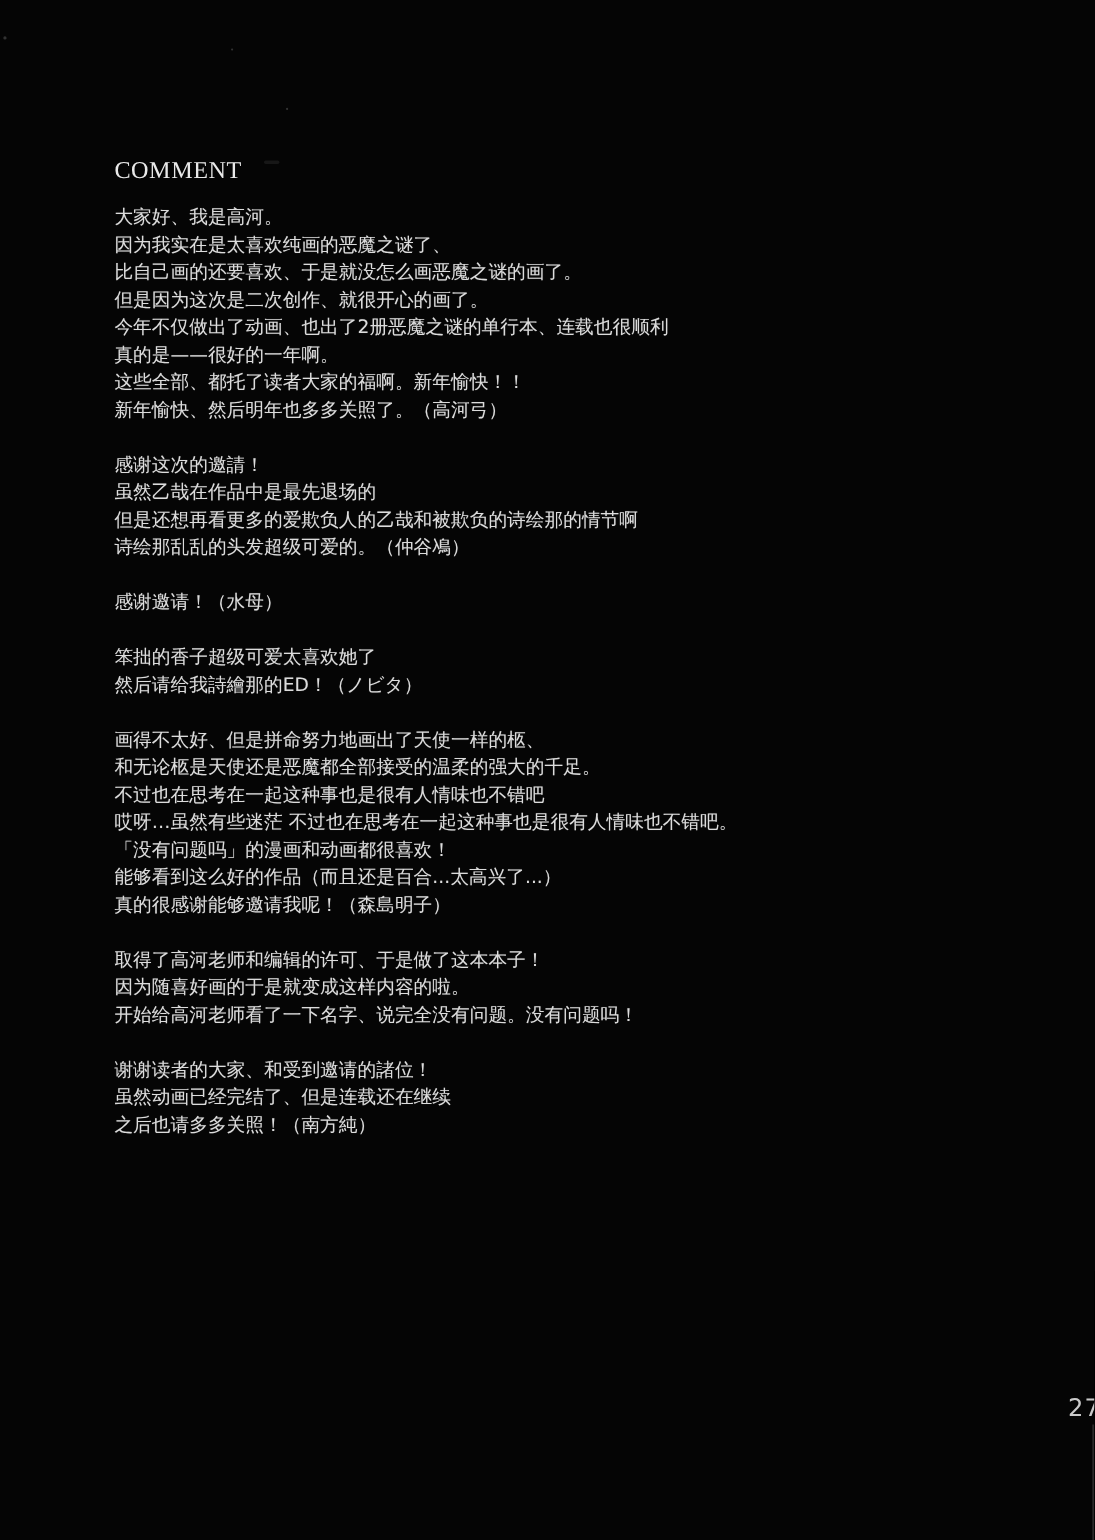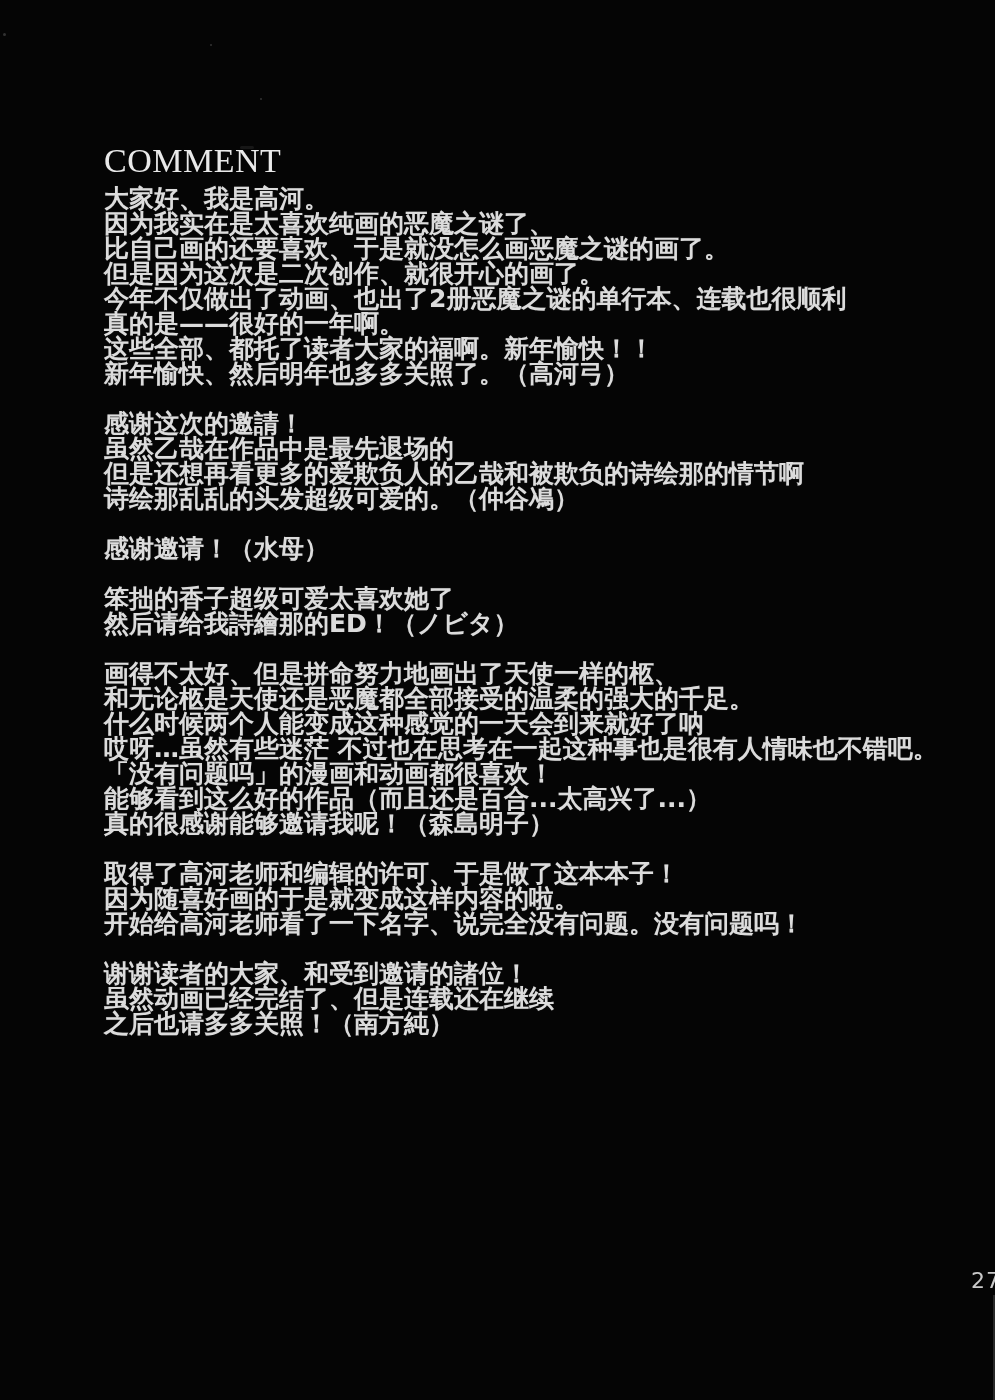--- a/index.html
+++ b/index.html
@@ -13,34 +13,34 @@
     height: 1400px;
     background: #050505;
     overflow: hidden;
     font-family: "DejaVu Sans", sans-serif;
   }
   .title {
     position: absolute;
     left: 104px;
     top: 142px;
     font-family: "Liberation Serif", "DejaVu Serif", serif;
-    font-size: 34px;
+    font-size: 22px;
     font-weight: 500;
     letter-spacing: 0.5px;
     color: #e9e9e9;
     white-space: nowrap;
   }
   .content {
     position: absolute;
     left: 104px;
     top: 186px;
     width: 860px;
-    font-size: 25px;
+    font-size: 17px;
     line-height: 25px;
-    font-weight: 700;
+    font-weight: 400;
     color: #dcdcdc;
     text-shadow: 0 0 1px rgba(255,255,255,0.25);
   }
   .para {
     margin: 0 0 25px 0;
   }
   .line {
     height: 25px;
     white-space: nowrap;
   }
@@ -98,21 +98,21 @@
       <div class="para">
         <div class="line">感谢邀请！（水母）</div>
       </div>
       <div class="para">
         <div class="line">笨拙的香子超级可爱太喜欢她了</div>
         <div class="line">然后请给我詩繪那的ED！（ノビタ）</div>
       </div>
       <div class="para">
         <div class="line">画得不太好、但是拼命努力地画出了天使一样的柩、</div>
         <div class="line">和无论柩是天使还是恶魔都全部接受的温柔的强大的千足。</div>
-        <div class="line">什么时候两个人能变成这种感觉的一天会到来就好了呐</div>
+        <div class="line">不过也在思考在一起这种事也是很有人情味也不错吧</div>
         <div class="line">哎呀…虽然有些迷茫 不过也在思考在一起这种事也是很有人情味也不错吧。</div>
         <div class="line">「没有问题吗」的漫画和动画都很喜欢！</div>
         <div class="line">能够看到这么好的作品（而且还是百合...太高兴了...）</div>
         <div class="line">真的很感谢能够邀请我呢！（森島明子）</div>
       </div>
       <div class="para">
         <div class="line">取得了高河老师和编辑的许可、于是做了这本本子！</div>
         <div class="line">因为随喜好画的于是就变成这样内容的啦。</div>
         <div class="line">开始给高河老师看了一下名字、说完全没有问题。没有问题吗！</div>
       </div>

